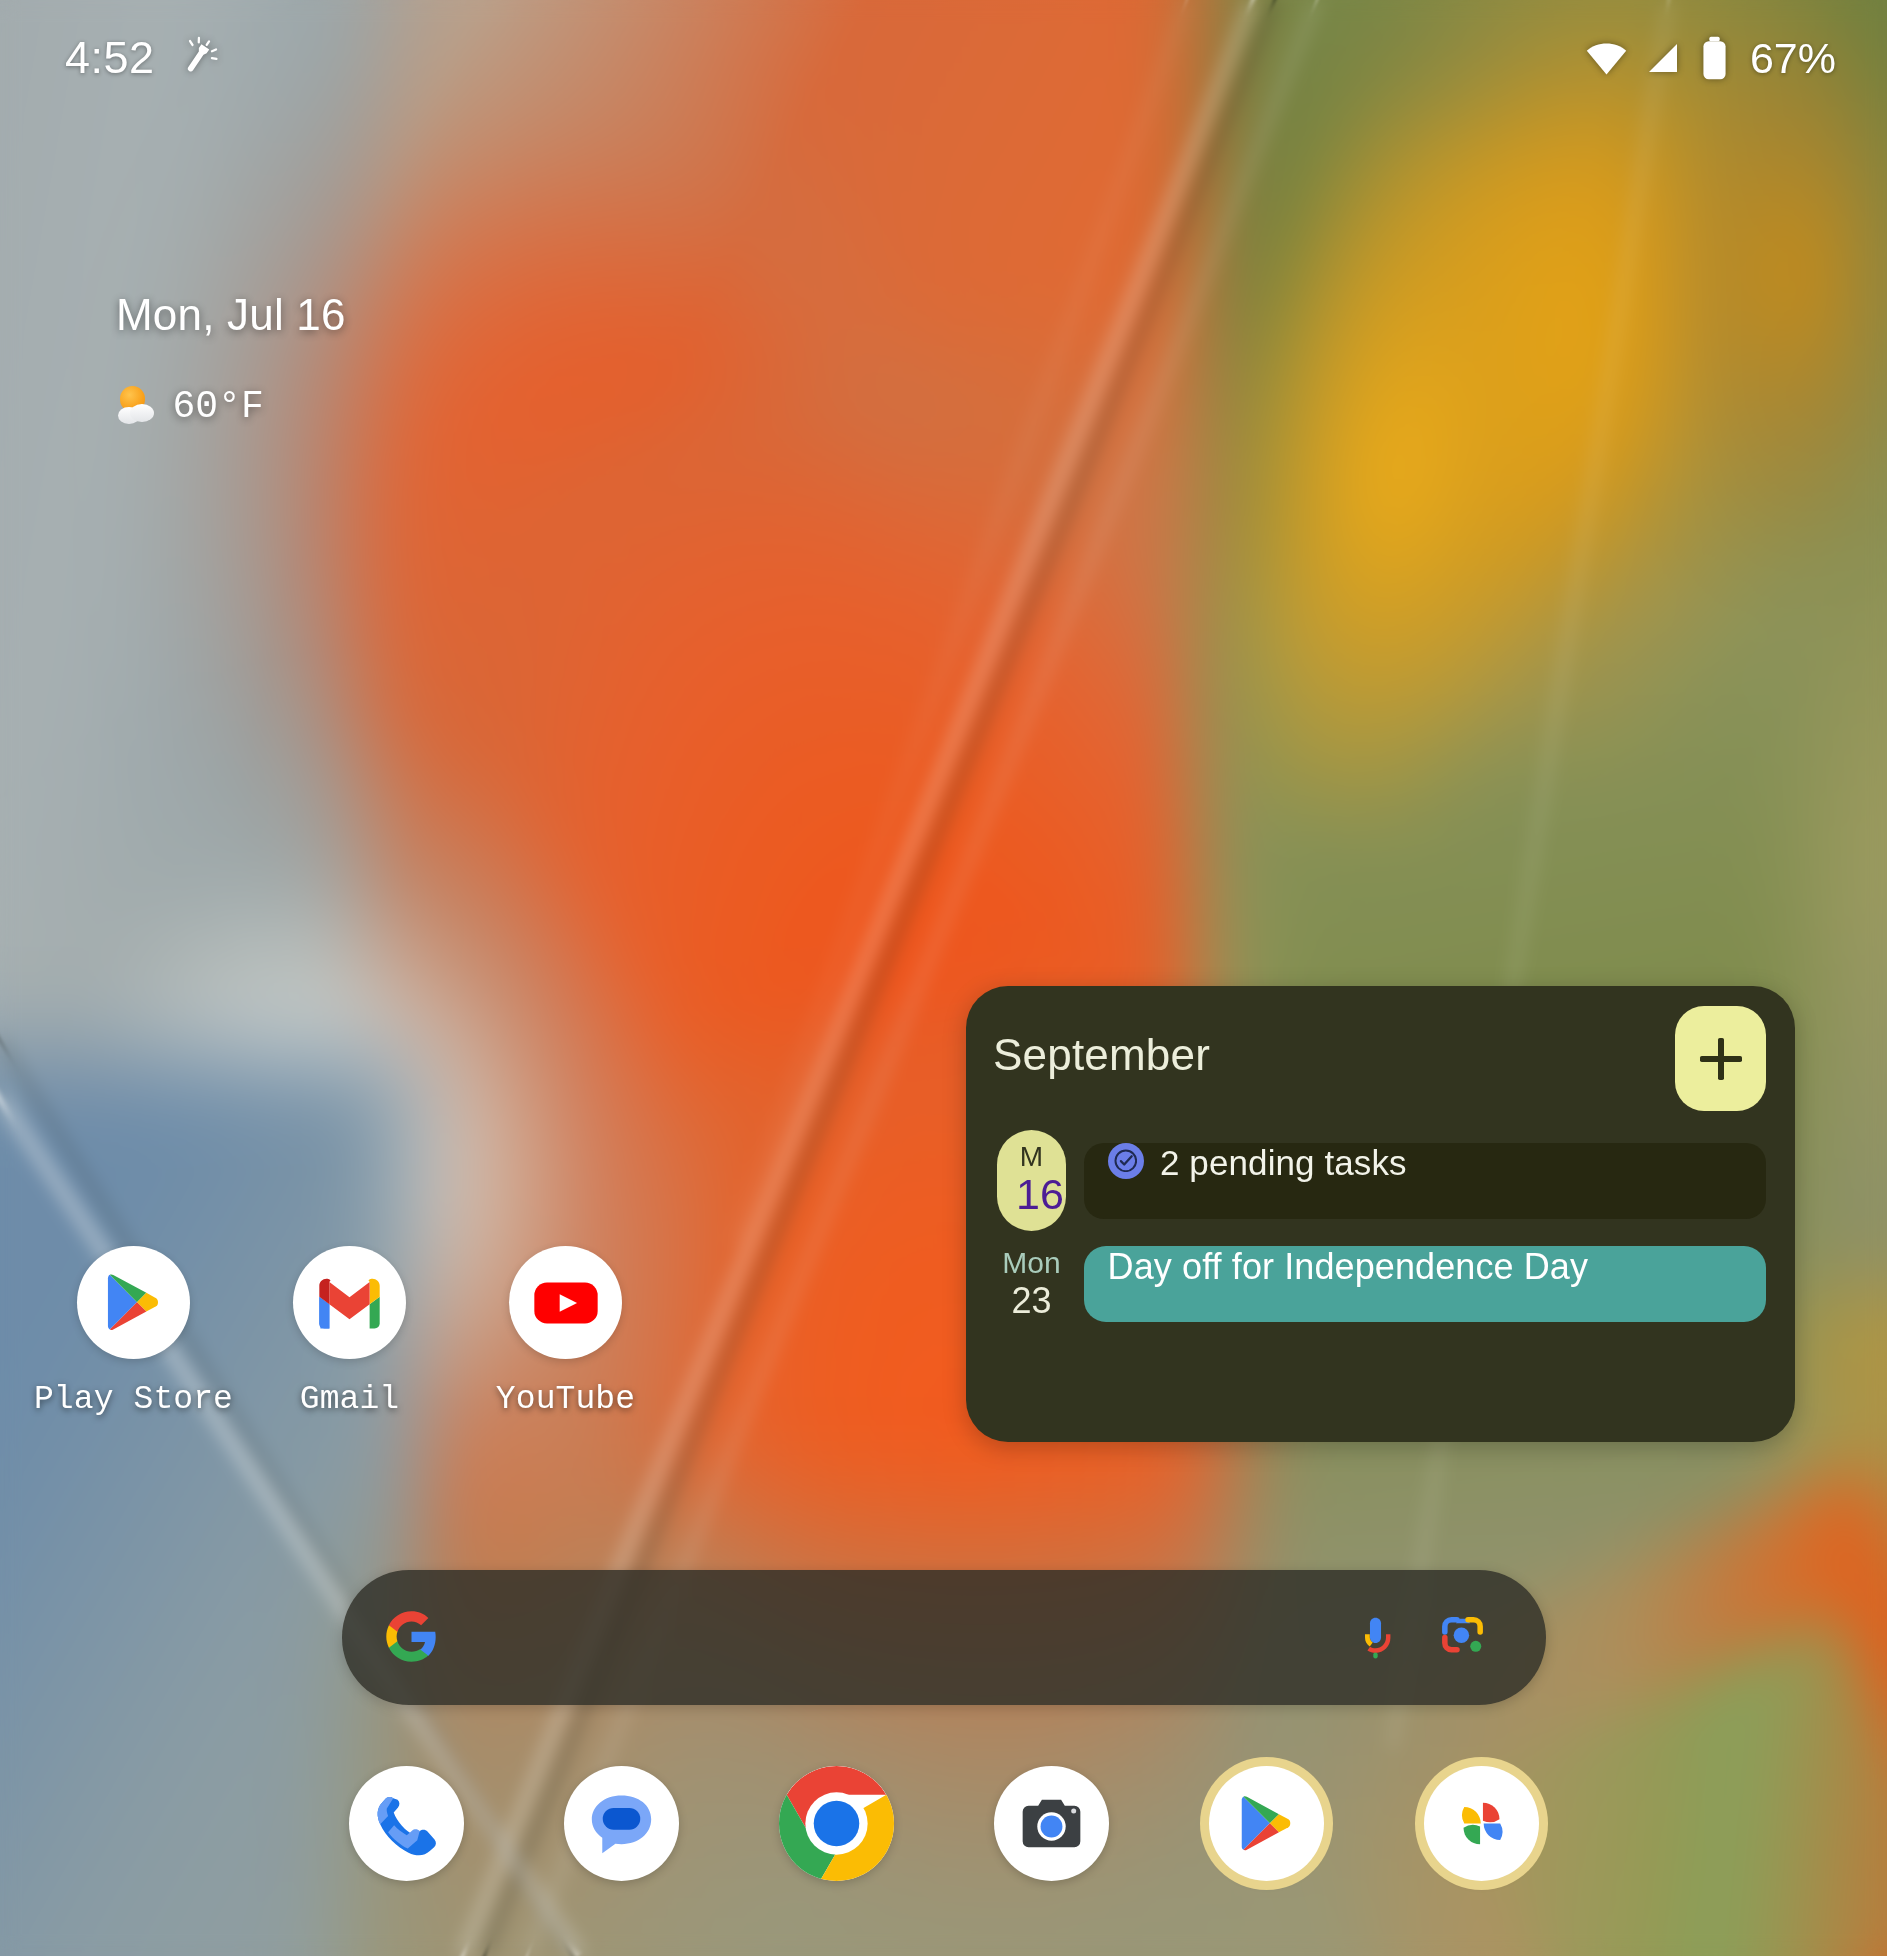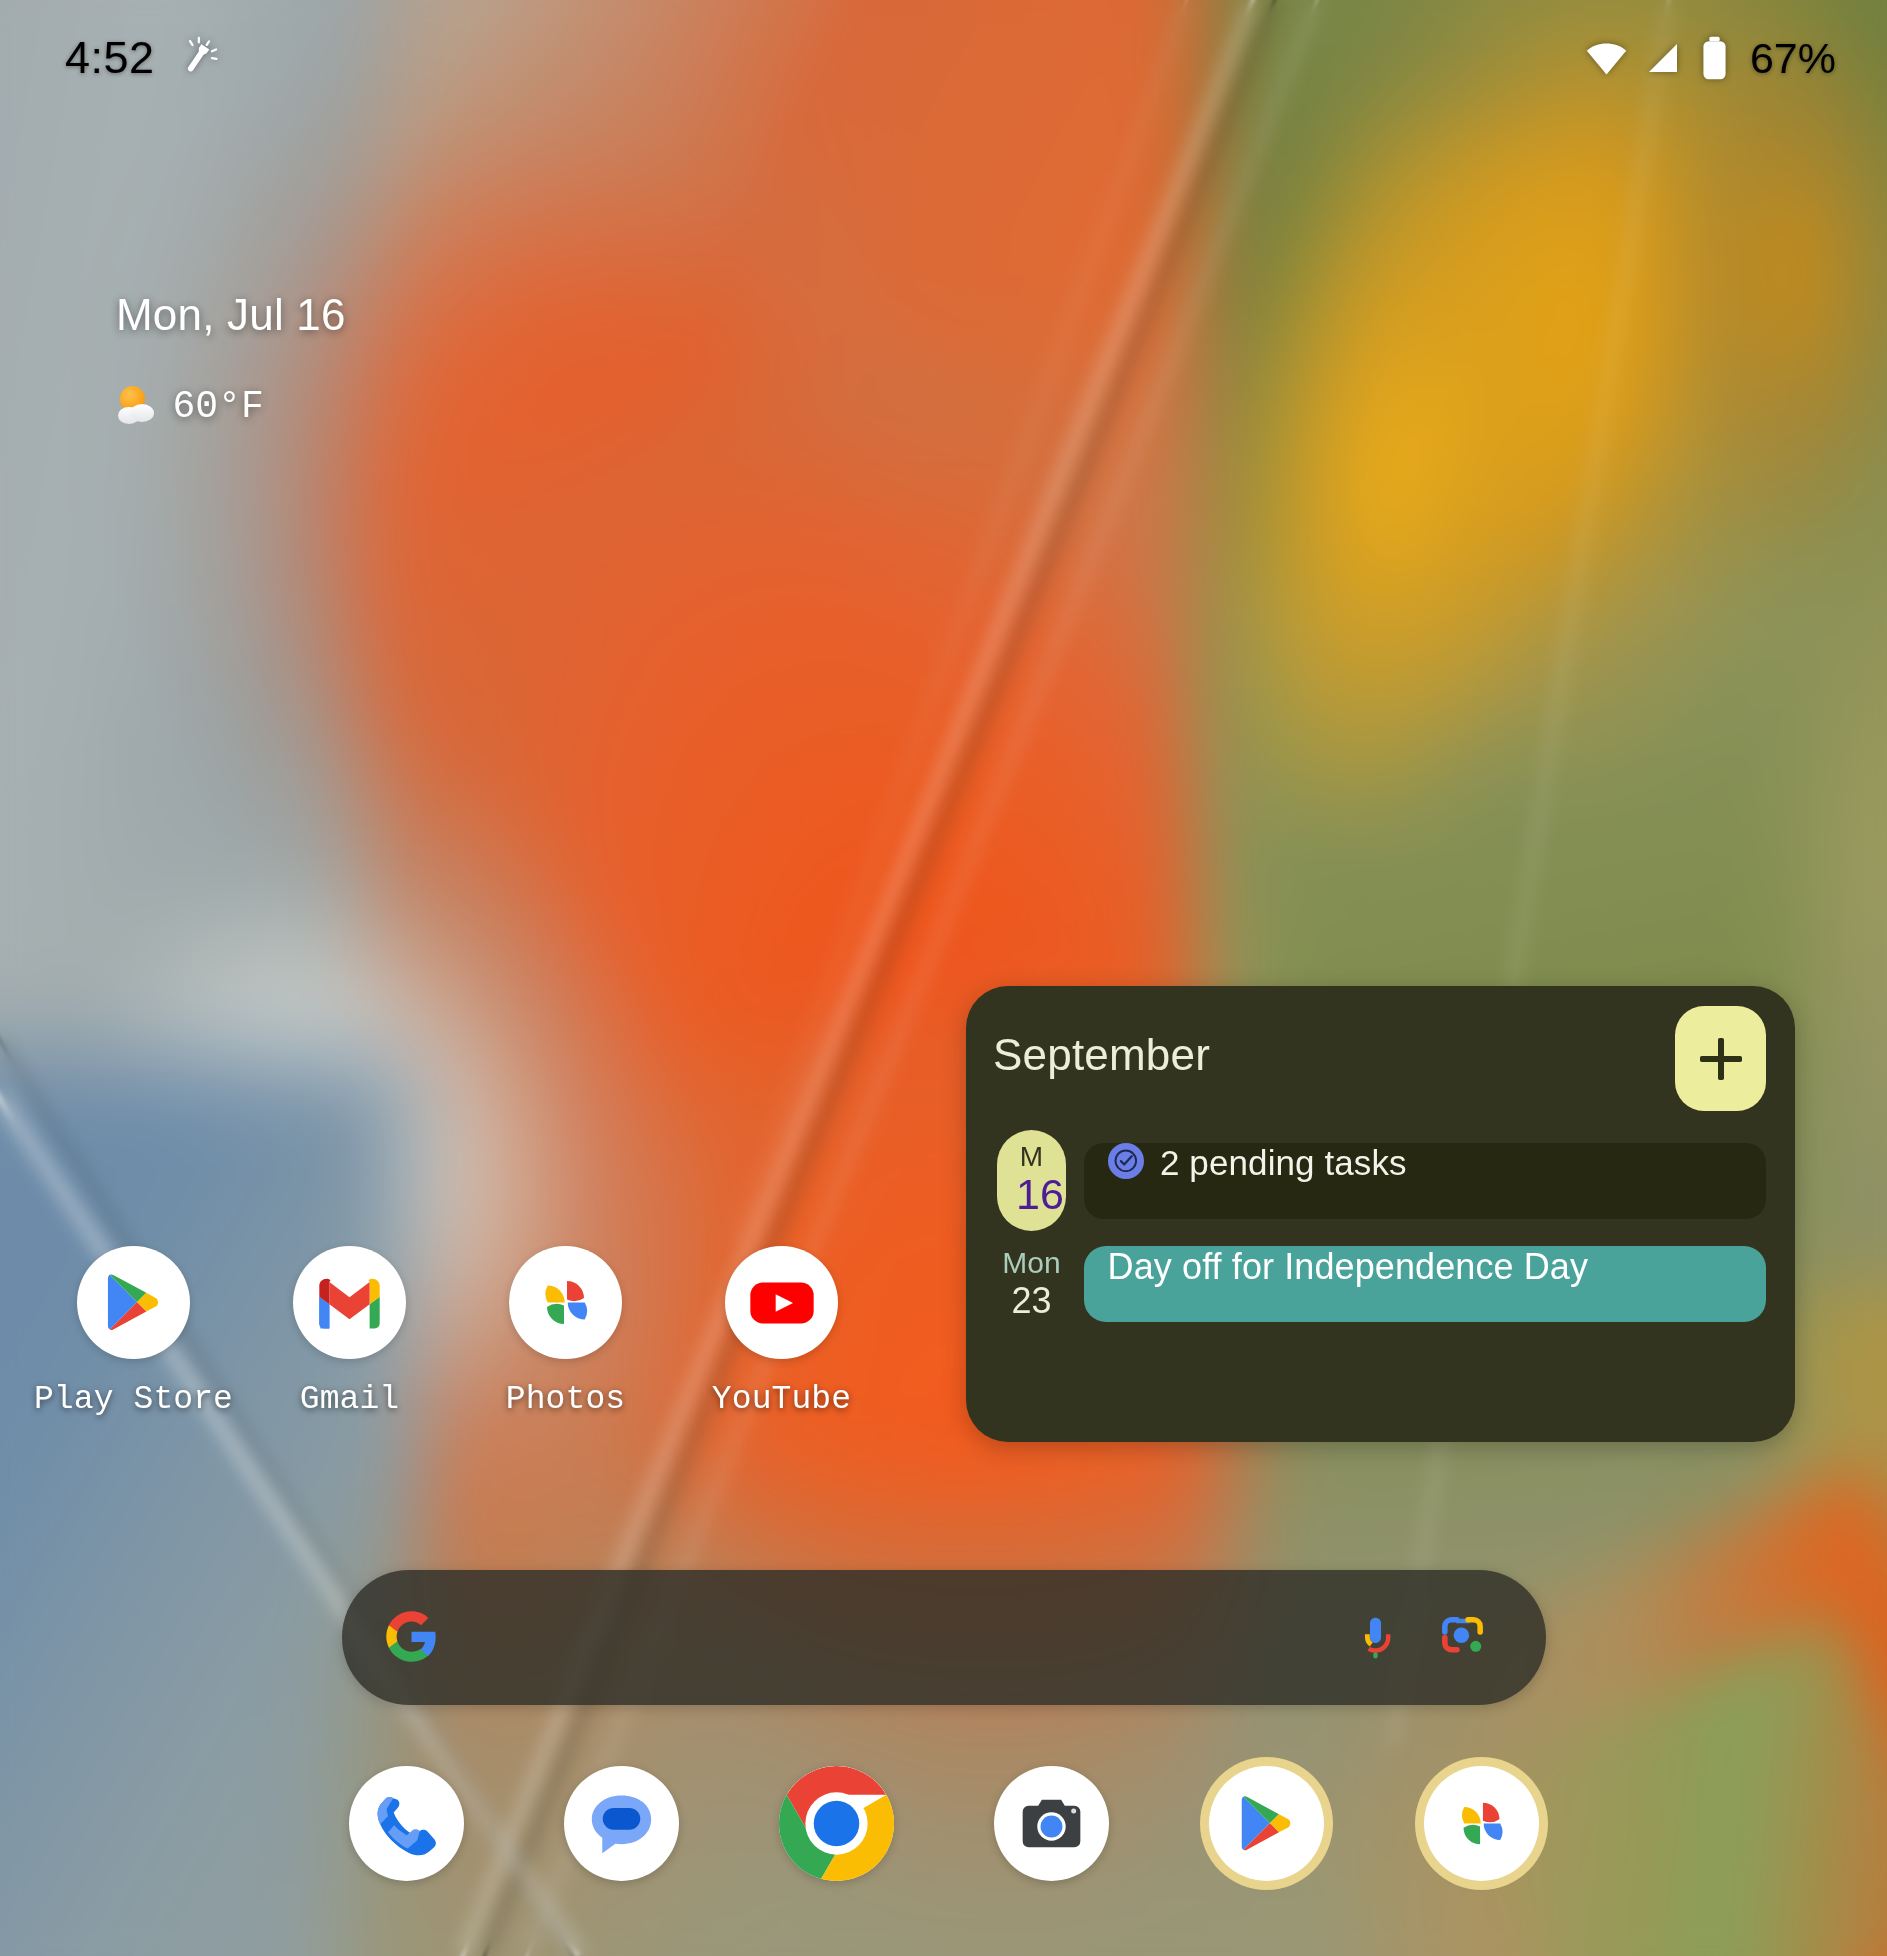--- a/index.html
+++ b/index.html
@@ -178,21 +178,21 @@
   .wp-soften{
     inset:0;
     backdrop-filter:blur(9px);
   }
 
   
   #statusbar{
     position:absolute; top:0; left:0; right:0; height:116px;
     display:flex; align-items:center; justify-content:space-between;
     padding:0 51px 0 65px;
-    color:#000000;
+    color:#ffffff;
   }
   .sb-left{ display:flex; align-items:center; gap:20px; }
   .sb-clock{
     font-size:45px; font-weight:500; letter-spacing:0.5px;
     text-shadow:0 0.9px 4.5px rgba(0,0,0,.38);
   }
   .sb-right{ display:flex; align-items:center; gap:12.7px; }
   .sb-batt-text{
     font-size:43px; font-weight:500; margin-left:5.5px;
     text-shadow:0 0.9px 4.5px rgba(0,0,0,.38);
@@ -495,31 +495,20 @@
         <path d="M3 33.4 C3 35.4 4.6 37 6.6 37 H10 V20.2 L3 15 Z" fill="#4285f4"></path>
         <path d="M38 37 H41.4 C43.4 37 45 35.4 45 33.4 V15 L38 20.2 Z" fill="#34a853"></path>
         <path d="M38 4.8 V20.2 L45 15 V7.4 C45 3.4 40.4 1.1 37.2 3.5 Z" fill="#fbbc04"></path>
         <path d="M10 20.2 V4.8 L24 15.3 L38 4.8 V20.2 L24 30.7 Z" fill="#ea4335"></path>
         <path d="M3 7.4 V15 L10 20.2 V4.8 L10.8 3.5 C7.6 1.1 3 3.4 3 7.4 Z" fill="#c5221f"></path>
       </svg>
     </span>
     <span class="app-label">Gmail</span>
   </div>
 
-  <div class="app-cell">
-    <span class="app-icon">
-      <svg width="71" height="71" viewBox="0 0 48 48">
-        <path d="M24 23 H11.5 a11.5 11.5 0 0 1 0-11.5 A11.5 11.5 0 0 1 23 23 Z" fill="#fbbc04" transform="translate(0.5,1)"></path>
-        <path d="M25 22 V9.5 A11.5 11.5 0 0 1 36.5 21 A11.5 11.5 0 0 1 25 22 Z" fill="#ea4335"></path>
-        <path d="M25 25 H37.5 a11.5 11.5 0 0 1 0 11.5 A11.5 11.5 0 0 1 26 25 Z" fill="#4285f4" transform="translate(-0.5,-1)"></path>
-        <path d="M23 26 V38.5 A11.5 11.5 0 0 1 11.5 27 A11.5 11.5 0 0 1 23 26 Z" fill="#34a853"></path>
-      </svg>
-    </span>
-    <span class="app-label">Photos</span>
-  </div>
 
   <div class="app-cell">
     <span class="app-icon">
       <svg width="76" height="76" viewBox="0 0 48 48">
         <rect x="4" y="11" width="40" height="26" rx="8" fill="#ff0000"></rect>
         <path d="M20 18.5 L31 24 L20 29.5 Z" fill="#ffffff"></path>
       </svg>
     </span>
     <span class="app-label">YouTube</span>
   </div>

